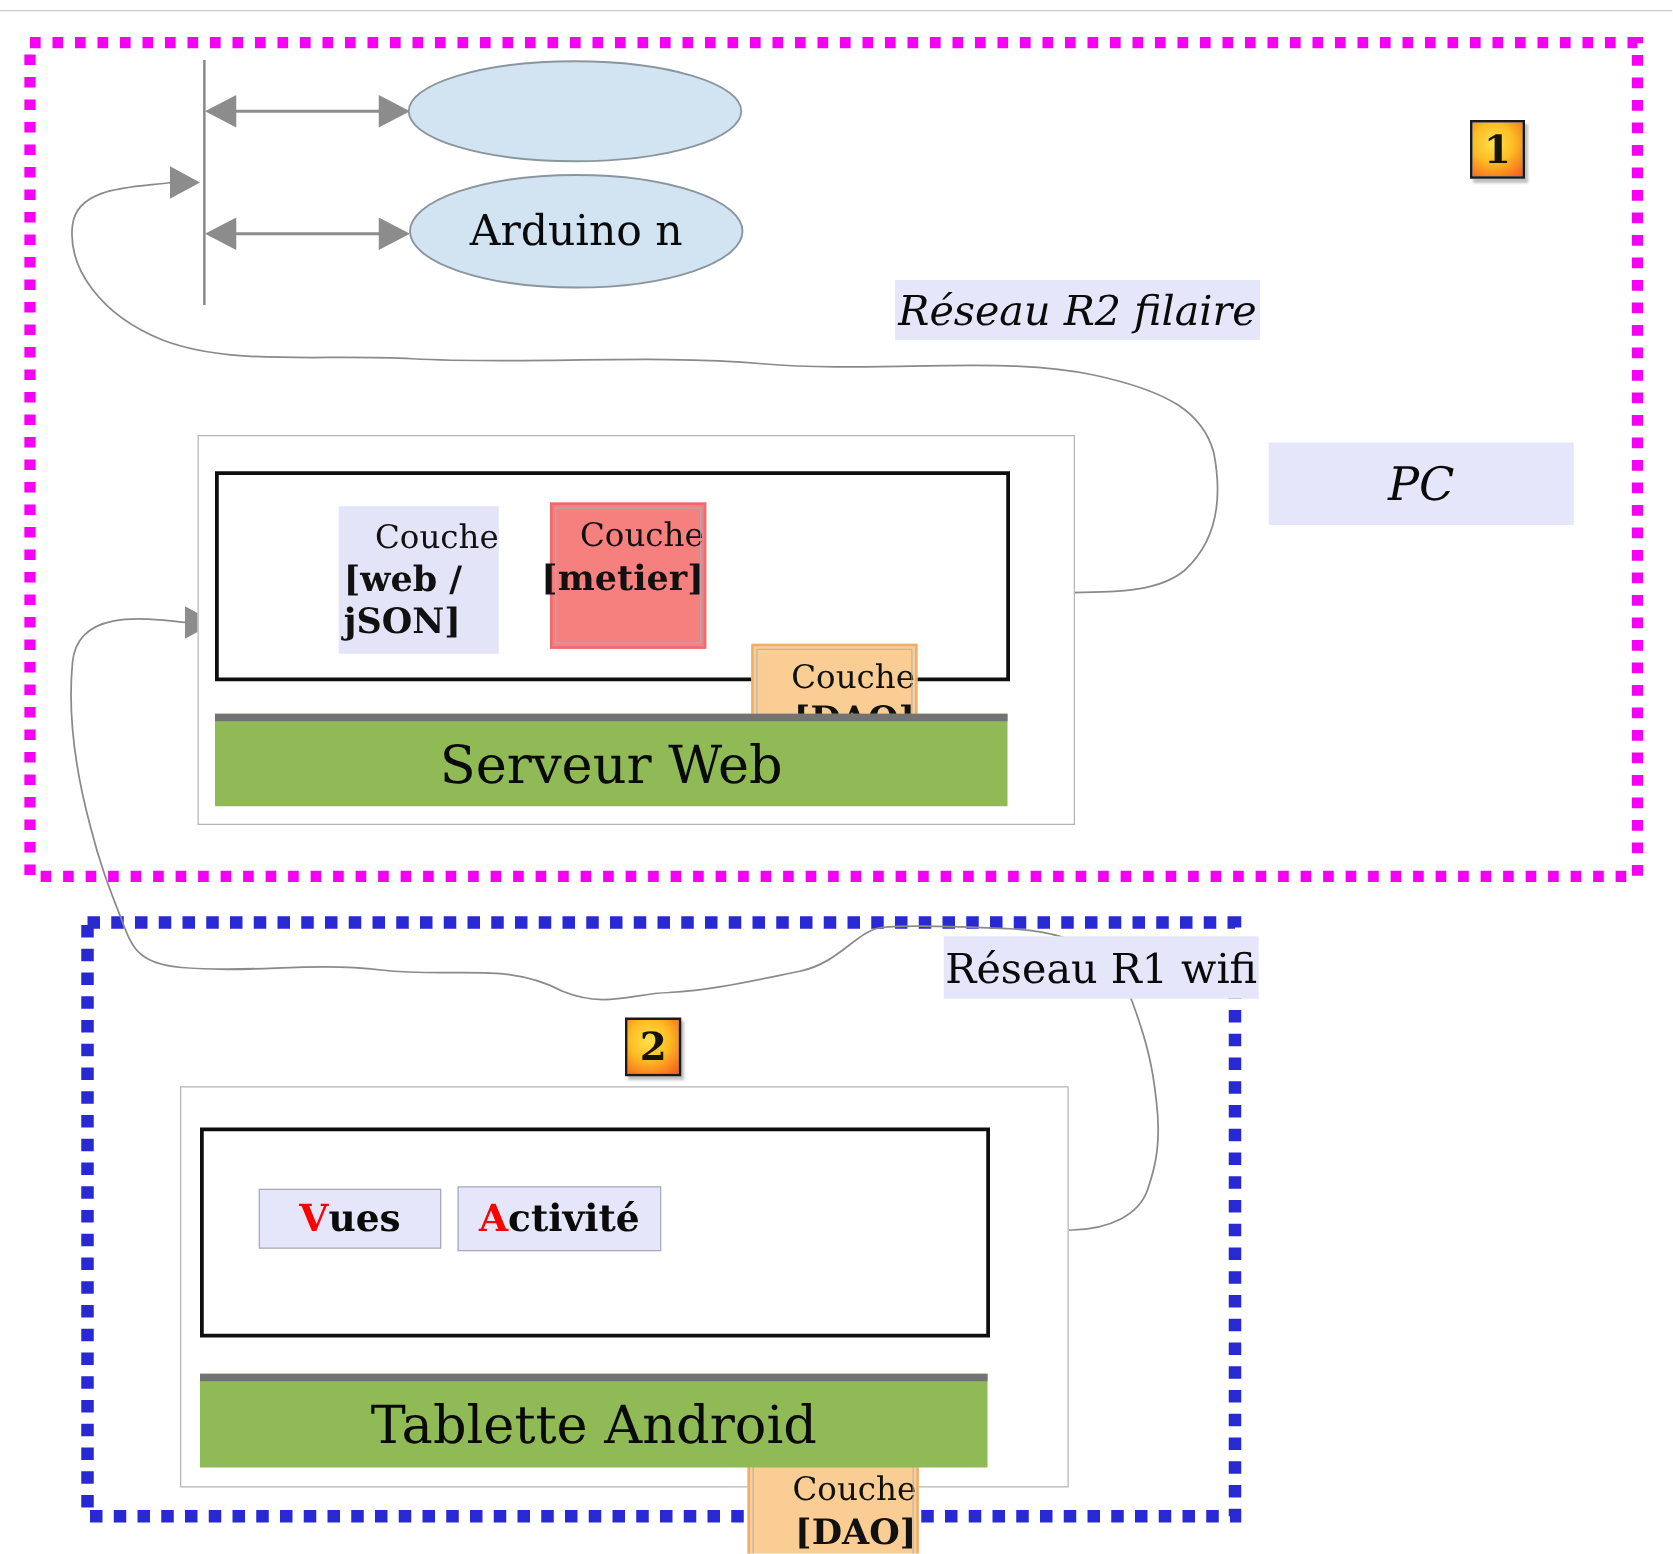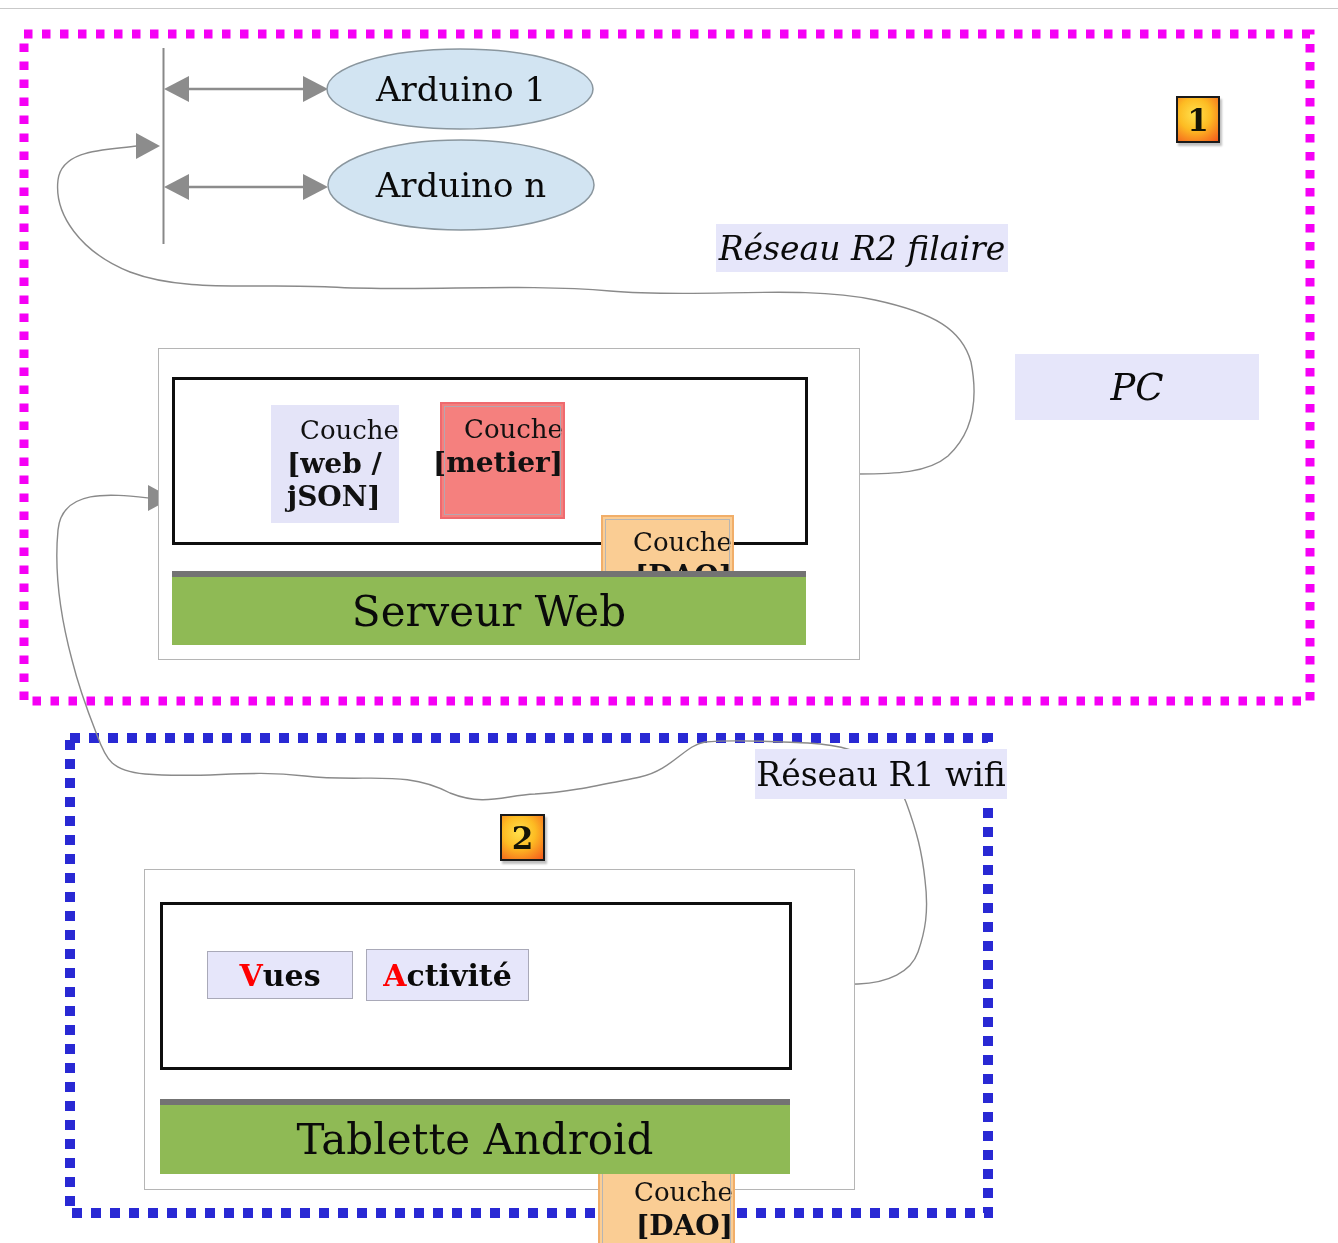--- a/index.html
+++ b/index.html
@@ -43,21 +43,21 @@
     background:var(--bar-green);border-top:6px solid #737373;
     display:flex;align-items:center;justify-content:center;
     font-size:42px;color:#0A0A0A;
   }
 
   
   .layer-box{display:flex;flex-direction:column;align-items:flex-end;padding-top:9px;
     font-size:26px;line-height:33px;box-sizing:border-box;}
   .layer-box .b{font-weight:bold;font-size:28px;}
   .web-box{background:var(--web-layer-bg);}
-  .web-box .l2,.web-box .l3{align-self:flex-start;padding-left:16px;}
+  .web-box .l2,.web-box .l3{align-self:flex-start;padding-left:4px;}
   .metier-box{background:var(--metier-bg);border:2px solid var(--metier-border);}
   .dao-box{background:var(--dao-bg);border:2px solid var(--dao-border);}
   .inner-line{position:relative;}
   .inner-line::after{content:'';position:absolute;inset:2px;border:1px solid rgba(165,175,188,.8);pointer-events:none;}
 
   
   .chip{
     background:var(--label-bg);border:1.5px solid #A9A9B8;
     display:flex;align-items:center;justify-content:center;
     font-size:30px;font-weight:bold;color:#0A0A0A;
@@ -102,21 +102,20 @@
          C 485,807 505,795 535,794 C 570,792 600,785 640,777
          C 672,770 685,745 705,742 C 735,739 780,742 808,743
          C 843,745 862,752 876,764 C 898,782 901,790 906,802
          C 917,832 922,852 925,880 C 929,912 925,932 918,952
          C 911,972 888,983 858,984 L 820,985"></path>
 
     <ellipse class="node-ellipse" cx="460" cy="89" rx="133" ry="40"></ellipse>
     <ellipse class="node-ellipse" cx="461" cy="185" rx="133" ry="45"></ellipse>
   </svg>
 
-  <div class="abs ellipse-label" style="left:330px;top:52px;width:262px;height:74px;">Arduino 1</div>
   <div class="abs ellipse-label" style="left:330px;top:143px;width:262px;height:84px;">Arduino n</div>
 
   <div class="abs badge" style="left:1176px;top:96px;width:40px;height:43px;">1</div>
 
   <div class="abs net-label" style="left:716px;top:224px;width:292px;height:48px;font-style:italic;">Réseau R2 filaire</div>
 
   <div class="abs net-label pc-label" style="left:1015px;top:354px;width:244px;height:66px;font-style:italic;">PC</div>
 
   <div class="abs machine" style="left:158px;top:348px;width:700px;height:310px;"></div>
   <div class="abs hardbox" style="left:172px;top:377px;width:630px;height:162px;"></div>

